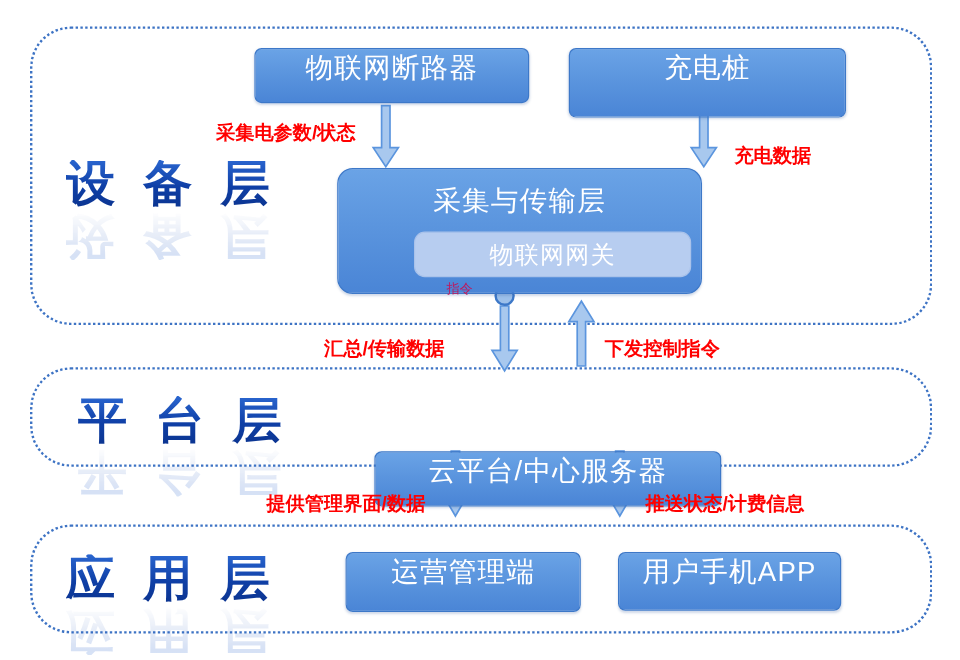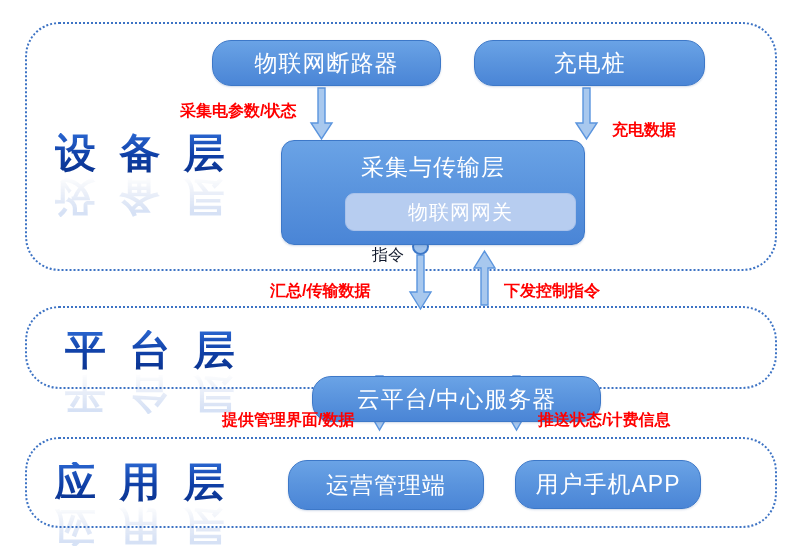--- a/index.html
+++ b/index.html
@@ -62,34 +62,33 @@
     pointer-events: none;
   }
   #title-device   { left: 55px;  top: 133px; }
   #title-platform { left: 65px;  top: 330px; }
   #title-app      { left: 55px;  top: 462px; }
 
   
   .node {
     position: absolute;
     box-sizing: border-box;
-    border-radius: 19px;
+    border-radius: 6px;
     background: linear-gradient(180deg, #6aa3e6 0%, #5b95de 45%, #4a85d6 100%);
     border: 1px solid #3d78c8;
     color: #ffffff;
     display: flex;
-    align-items: center;
     justify-content: center;
     font-size: 23px;
     letter-spacing: 1px;
     text-align: center;
     box-shadow: 0 1px 2px rgba(40,80,150,0.22);
   }
   #node-breaker  { left: 212px; top: 40px;  width: 229px; height: 46px; }
-  #node-pile     { left: 474px; top: 40px;  width: 231px; height: 46px; }
+  #node-pile     { left: 474px; top: 40px;  width: 231px; height: 58px; }
   #node-collect  { left: 281px; top: 140px; width: 304px; height: 105px;
                    align-items: flex-start; padding-top: 11px; border-radius: 13px; }
   #node-cloud    { left: 312px; top: 328px; width: 289px; height: 46px; margin-top: 48px; }
   #node-admin    { left: 288px; top: 460px; width: 196px; height: 50px; }
   #node-app      { left: 515px; top: 460px; width: 186px; height: 49px; }
 
   
   #node-gateway {
     position: absolute;
     left: 63px;
@@ -121,23 +120,23 @@
   #lbl-charge-data   { left: 612px; top: 120px; }
   #lbl-aggregate     { left: 270px; top: 281px; }
   #lbl-downlink      { left: 504px; top: 281px; }
   #lbl-provide-ui    { left: 222px; top: 410px; }
   #lbl-push-status   { left: 538px; top: 410px; }
 
   
   #lbl-command {
     position: absolute;
     left: 372px;
-    top: 245px;
-    color: #0f172a;
-    font-size: 16px;
+    top: 233px;
+    color: #be185d;
+    font-size: 11px;
     white-space: nowrap;
   }
 
   
   #arrow-layer {
     position: absolute;
     left: 0; top: 0;
     width: 800px; height: 550px;
     pointer-events: none;
   }

